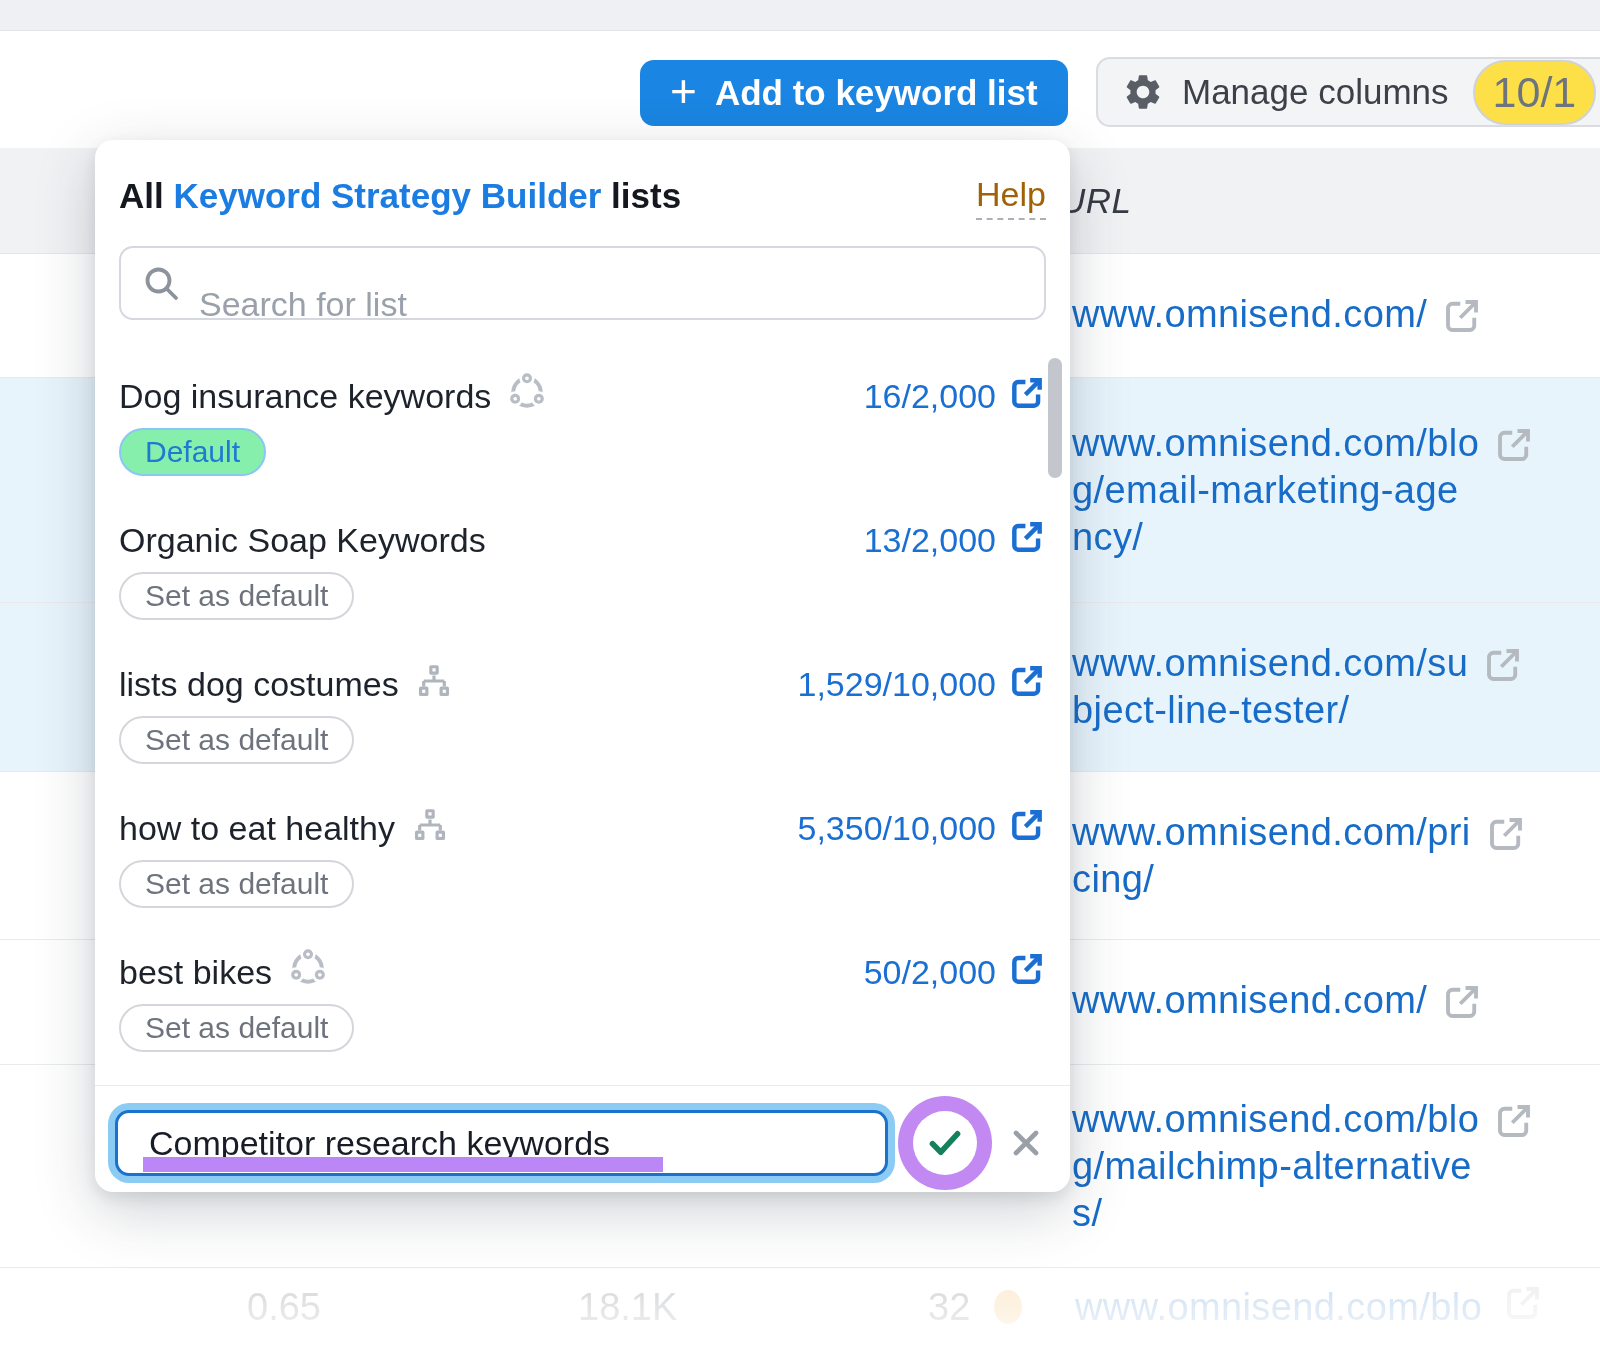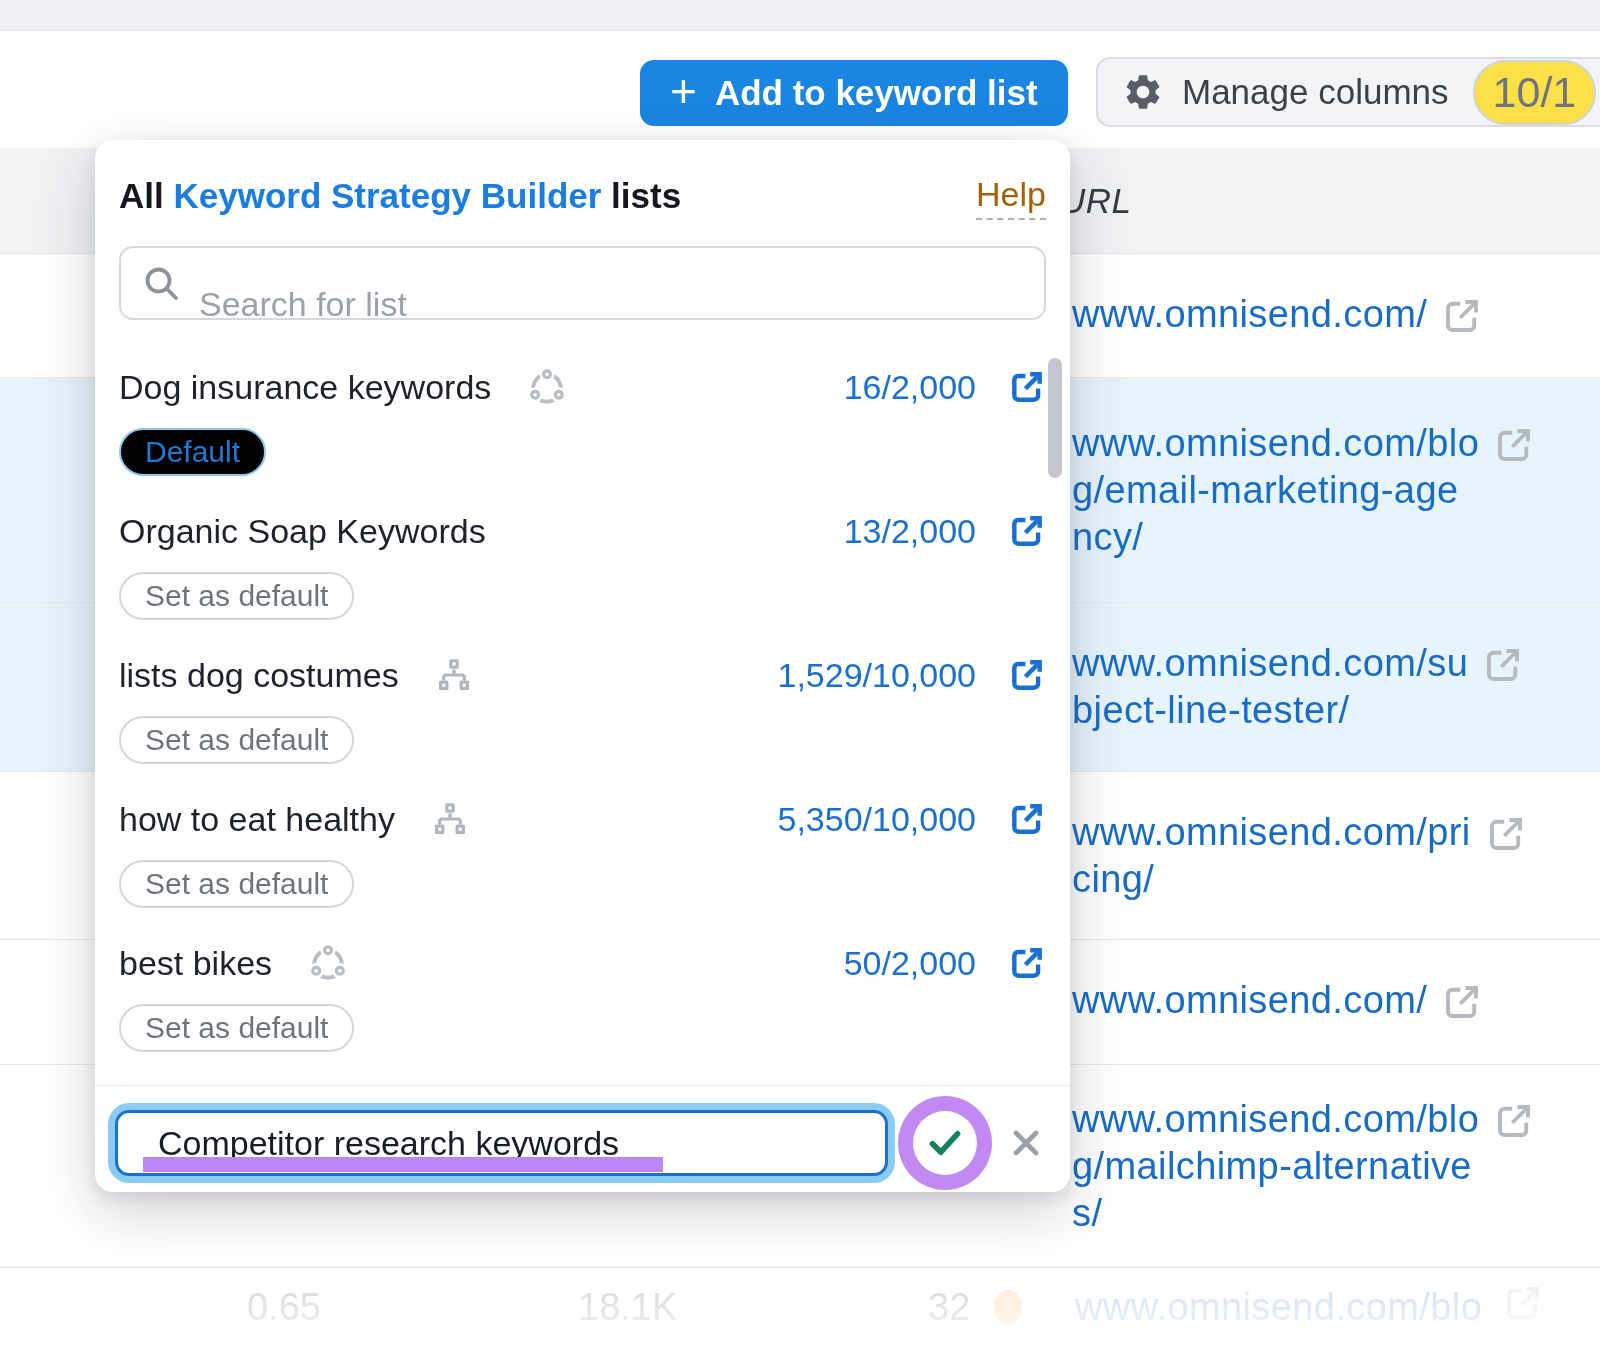--- a/index.html
+++ b/index.html
@@ -60,38 +60,38 @@
   .dd-help{font-size:34px;color:#a16207;border-bottom:2px dashed #abb1b9;
            padding-bottom:4px;cursor:pointer;line-height:40px;}
   .dd-search{margin:26px 24px 0;height:70px;border:2px solid #d5d8de;
              border-radius:14px;display:flex;align-items:center;gap:16px;
              padding:0 20px;box-sizing:content-box;}
   .dd-search input{border:none;outline:none;flex:1;font-size:34px;color:#171c26;
                    font-family:inherit;background:transparent;margin-top:42px;}
   .dd-search input::placeholder{color:#9aa1ab;}
   .dd-list{margin-top:26px;padding:0 24px;}
   .dd-item{padding:22px 0 14px;}
-  .dd-item-top{display:flex;align-items:flex-start;height:48px;cursor:pointer;gap:20px;}
+  .dd-item-top{display:flex;align-items:flex-end;height:48px;cursor:pointer;}
   .dd-item-name{font-size:34px;color:#1d222b;}
   .dd-item-top .icon{margin-left:16px;flex:none;}
   .spacer{flex:1;}
   .dd-count{font-size:34px;color:#1a6fd2;cursor:pointer;}
   .ext-blue{margin-left:12px;flex:none;cursor:pointer;}
   .pill-row{margin-top:12px;}
   .pill{display:inline-flex;align-items:center;height:48px;padding:0 24px;
         border-radius:999px;font-size:30px;box-sizing:border-box;font-family:inherit;}
-  .pill-default{background:#000000;border:2px solid #8ac7f3;color:#1e7ad2;}
+  .pill-default{background:#86efac;border:2px solid #8ac7f3;color:#1e7ad2;}
   .pill-set{background:#fff;border:2px solid #d3d6db;color:#6e747e;cursor:pointer;}
   .dd-scroll{position:absolute;right:8px;top:218px;width:14px;height:120px;
              border-radius:8px;background:#c3c6cc;cursor:pointer;}
   .dd-bottom{position:absolute;left:0;right:0;top:945px;border-top:1px solid #e9ebee;
              padding:10px 20px 0;display:flex;align-items:center;gap:10px;}
   .nl-wrap{position:relative;flex:1;height:66px;}
   .nl-input{width:100%;height:66px;box-sizing:border-box;border:3px solid #1a72cc;
-            border-radius:14px;box-shadow:0 0 0 7px #8ccbf3;padding:0 40px;
+            border-radius:14px;box-shadow:0 0 0 7px #8ccbf3;padding:0 31px;
             font-size:34px;color:#171c26;font-family:inherit;outline:none;background:#fff;}
   .nl-underline{position:absolute;left:28px;top:47px;width:520px;height:15px;
                 background:#bb87f6;pointer-events:none;}
   .confirm-ring{width:94px;height:94px;border-radius:50%;background:#c289f2;
                 display:flex;align-items:center;justify-content:center;flex:none;}
   .btn-confirm{width:64px;height:64px;border-radius:50%;background:#fff;border:none;
                display:flex;align-items:center;justify-content:center;cursor:pointer;}
   .btn-cancel{width:48px;height:48px;background:none;border:none;display:flex;
               align-items:center;justify-content:center;cursor:pointer;flex:none;}
 </style>

